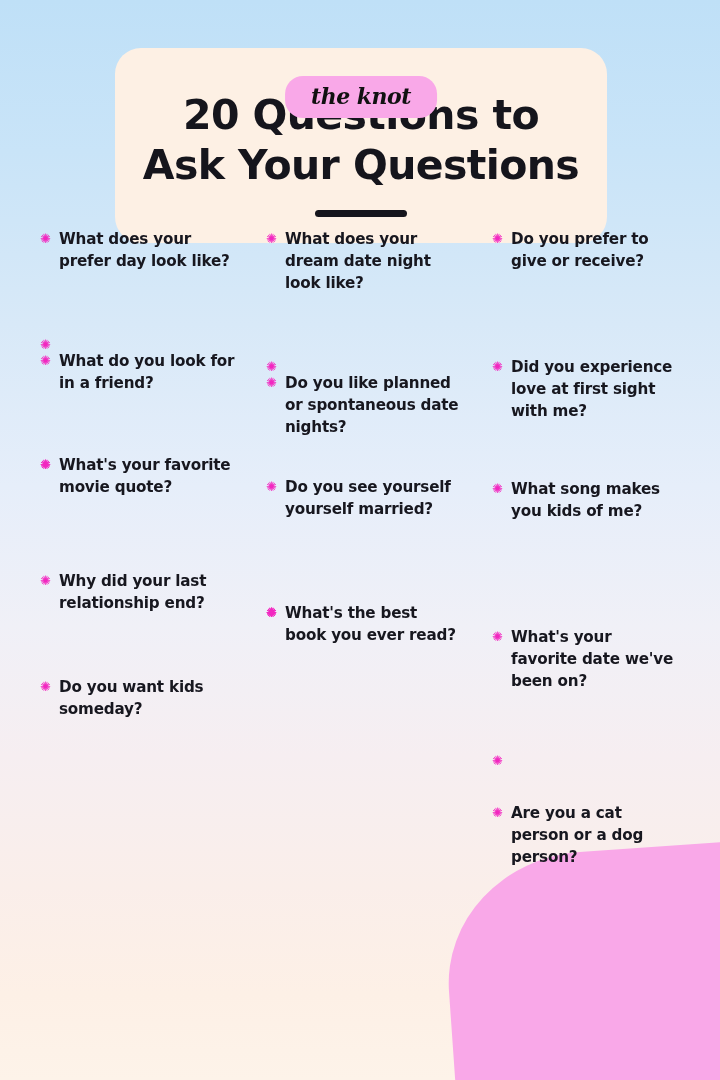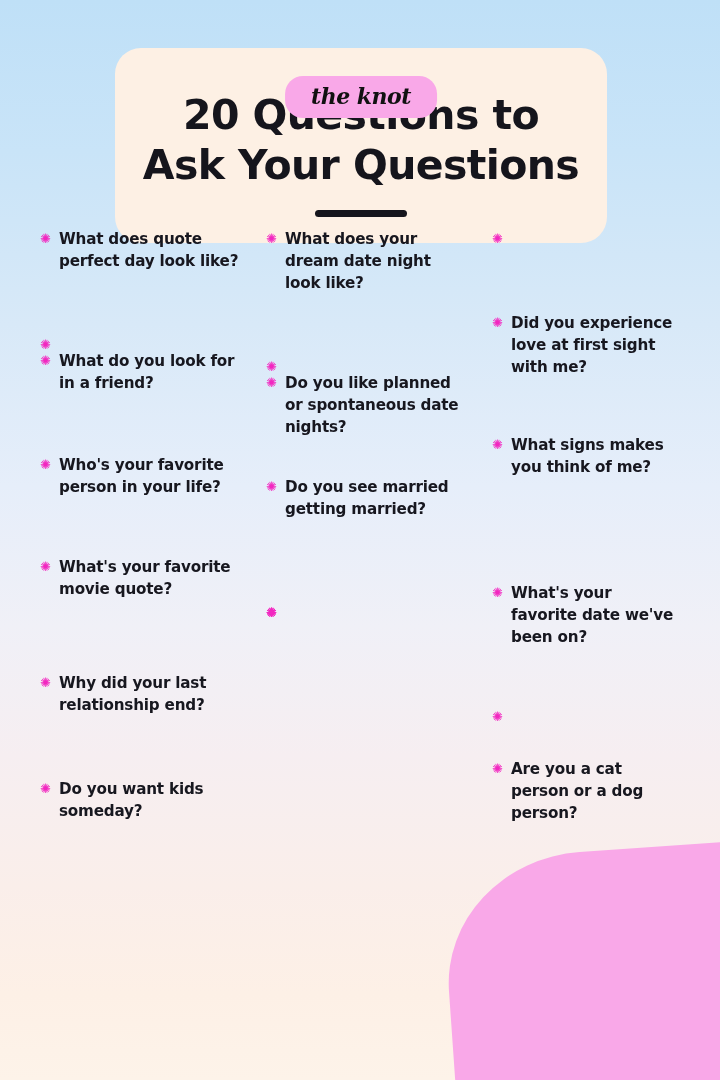--- a/index.html
+++ b/index.html
@@ -141,40 +141,40 @@
     <div class="brand">the knot</div>
     <div class="title">
       <div>20 Questions to</div>
       <div>Ask Your Questions</div>
     </div>
     <div class="rule"></div>
   </div>
 
   <div class="columns">
     <div class="col c1">
-        <div class="q" style="margin-bottom: 62px;"><span class="bullet">✺</span><span>What does quote perfect day look like?</span></div>
+        <div class="q" style="margin-bottom: 62px;"><span class="bullet">✺</span><span>What does your prefer day look like?</span></div>
         <div class="q" style="margin-bottom: 78px;"><span class="bullet">✺</span></div>
         <div class="q" style="margin-bottom: 60px;"><span class="bullet">✺</span><span>What do you look for in a friend?</span></div>
-        <div class="q" style="margin-bottom: 58px;"><span class="bullet">✺</span><span>Who's your favorite person in your life?</span></div>
+        <div class="q" style="margin-bottom: 58px;"><span class="bullet">✺</span></div>
         <div class="q" style="margin-bottom: 72px;"><span class="bullet">✺</span><span>What's your favorite movie quote?</span></div>
         <div class="q" style="margin-bottom: 62px;"><span class="bullet">✺</span><span>Why did your last relationship end?</span></div>
         <div class="q" style="margin-bottom: 0px;"><span class="bullet">✺</span><span>Do you want kids someday?</span></div>
       </div>
     <div class="col c2">
         <div class="q" style="margin-bottom: 62px;"><span class="bullet">✺</span><span>What does your dream date night look like?</span></div>
         <div class="q" style="margin-bottom: 78px;"><span class="bullet">✺</span></div>
         <div class="q" style="margin-bottom: 38px;"><span class="bullet">✺</span><span>Do you like planned or spontaneous date nights?</span></div>
-        <div class="q" style="margin-bottom: 82px;"><span class="bullet">✺</span><span>Do you see married getting married?</span></div>
+        <div class="q" style="margin-bottom: 82px;"><span class="bullet">✺</span><span>Do you see yourself yourself married?</span></div>
         <div class="q" style="margin-bottom: 40px;"><span class="bullet">✺</span></div>
         <div class="q" style="margin-bottom: 62px;"><span class="bullet">✺</span></div>
-        <div class="q" style="margin-bottom: 0px;"><span class="bullet">✺</span></div>
+        <div class="q" style="margin-bottom: 0px;"><span class="bullet">✺</span><span>What's the best book you ever read?</span></div>
       </div>
     <div class="col c3">
-        <div class="q" style="margin-bottom: 84px;"><span class="bullet">✺</span></div>
+        <div class="q" style="margin-bottom: 84px;"><span class="bullet">✺</span><span>Do you prefer to give or receive?</span></div>
         <div class="q" style="margin-bottom: 56px;"><span class="bullet">✺</span><span>Did you experience love at first sight with me?</span></div>
-        <div class="q" style="margin-bottom: 104px;"><span class="bullet">✺</span><span>What signs makes you think of me?</span></div>
+        <div class="q" style="margin-bottom: 104px;"><span class="bullet">✺</span><span>What song makes you kids of me?</span></div>
         <div class="q" style="margin-bottom: 58px;"><span class="bullet">✺</span><span>What's your favorite date we've been on?</span></div>
         <div class="q" style="margin-bottom: 110px;"><span class="bullet">✺</span></div>
         <div class="q" style="margin-bottom: 0px;"><span class="bullet">✺</span><span>Are you a cat person or a dog person?</span></div>
       </div>
   </div>
 
 </div>
 
 </body></html>

